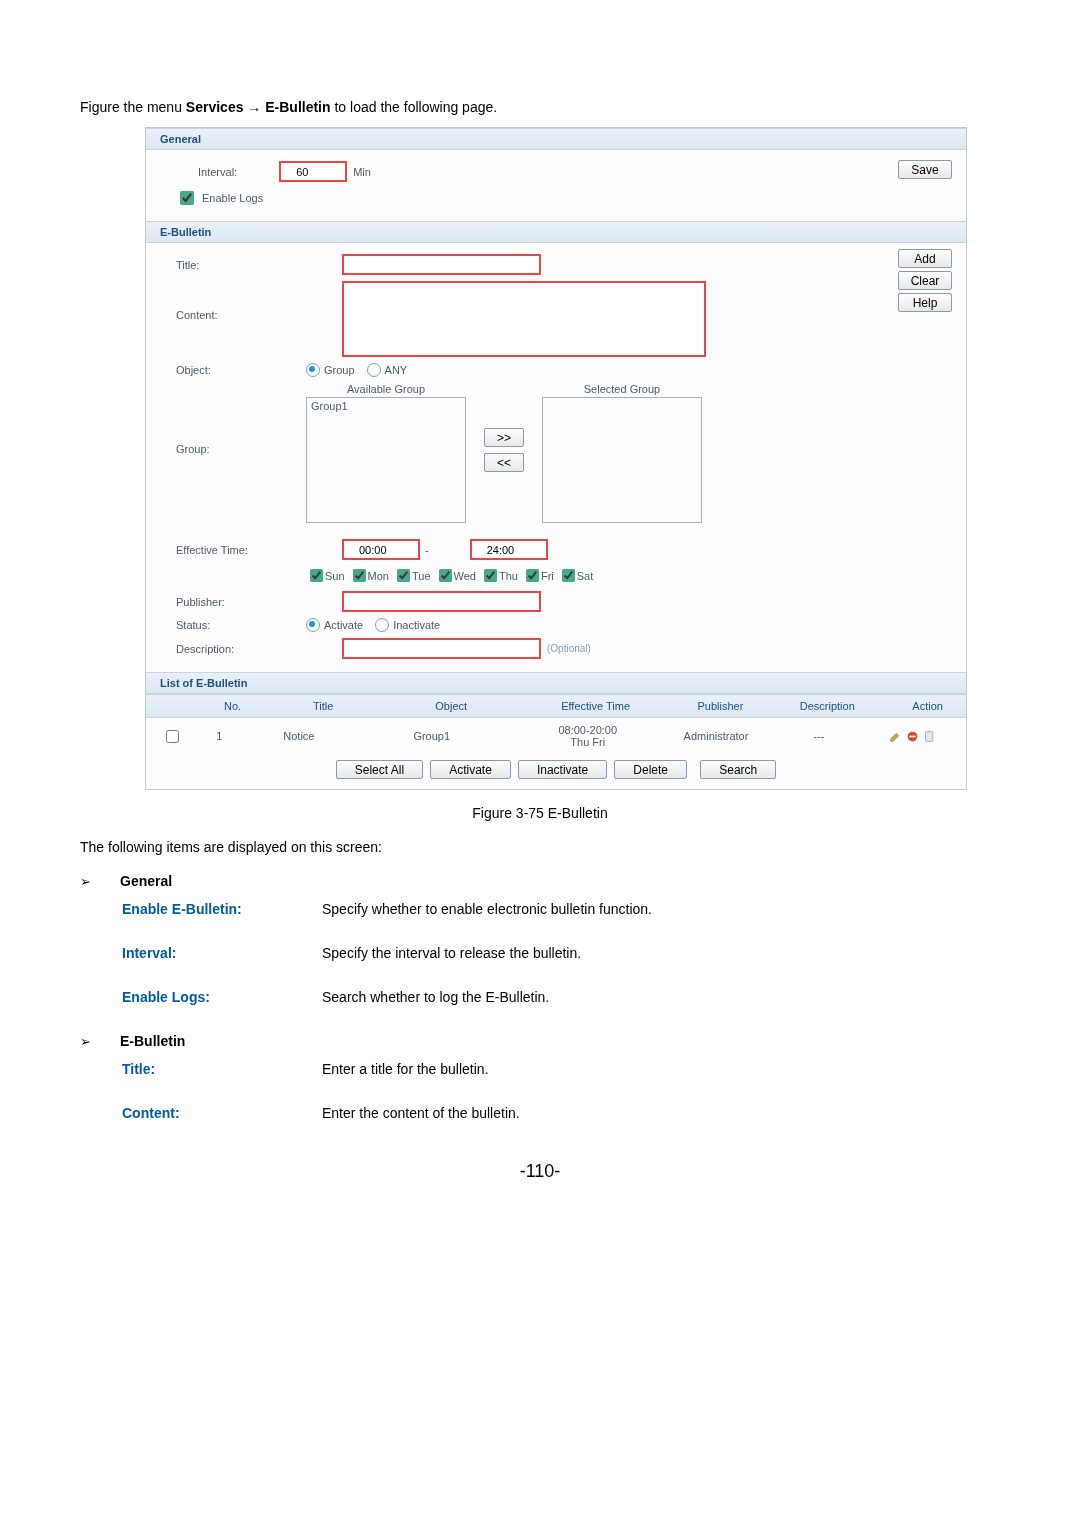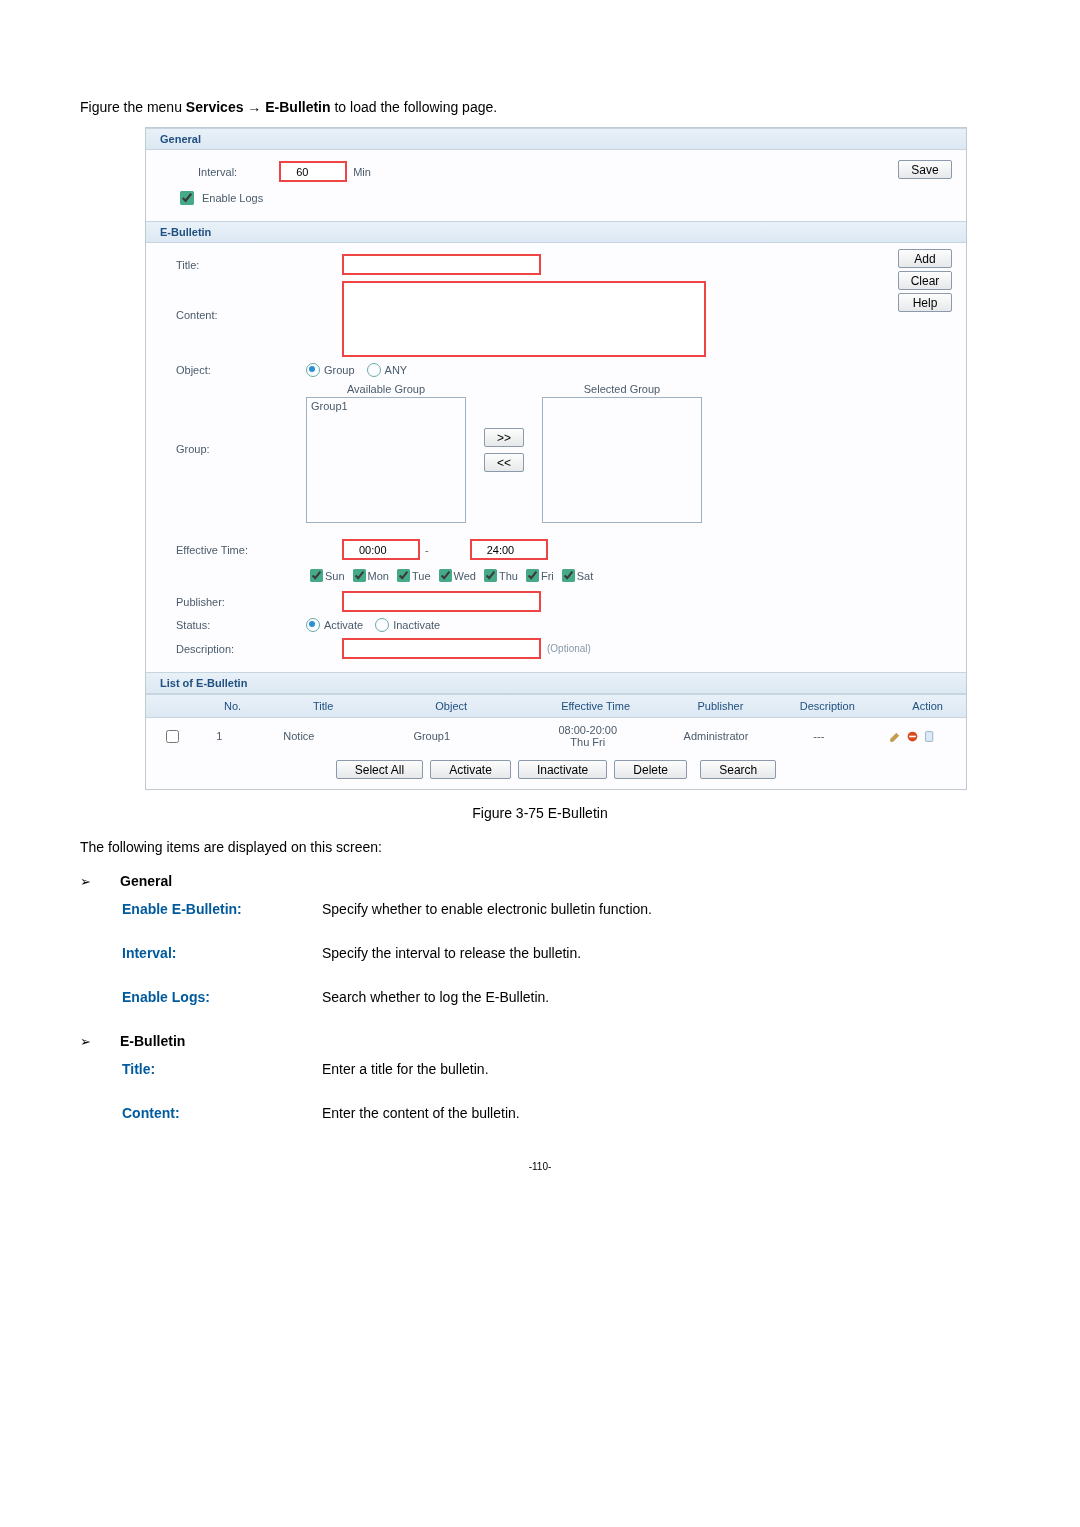--- a/index.html
+++ b/index.html
@@ -35,21 +35,21 @@
     .opt-note { color:#8898a8; font-size:10px; }
     .figure-caption { text-align:center; margin: 12px 0 18px 0; font-size: 14px; }
     .items-intro { margin: 6px 0 18px 0; }
     .bullet-line { display:flex; align-items:baseline; margin-bottom: 12px; }
     .bullet { width: 40px; font-size:13px; }
     .bullet-label { font-weight: bold; }
     .def-table { margin-left: 42px; }
     .def-row { display:flex; margin-bottom: 28px; }
     .def-term { width: 200px; color: #005a9e; font-weight: bold; }
     .def-desc { flex:1; }
-    .page-num { text-align:center; margin-top: 40px; font-size:10px; }
+    .page-num { text-align:center; margin-top: 40px; font-size:18px; }
     .daychk { width:13px; height:13px; margin-right:2px; accent-color:#4a8; }
     .daylabel { margin-right:4px; }
     textarea.tinput { height: 70px; width: 330px; resize: none; vertical-align:top; }
     .content-area { display:flex; align-items:flex-start; }
   </style>
 </head>
 <body>
 <div class="page">
 
 <p class="instruction">

